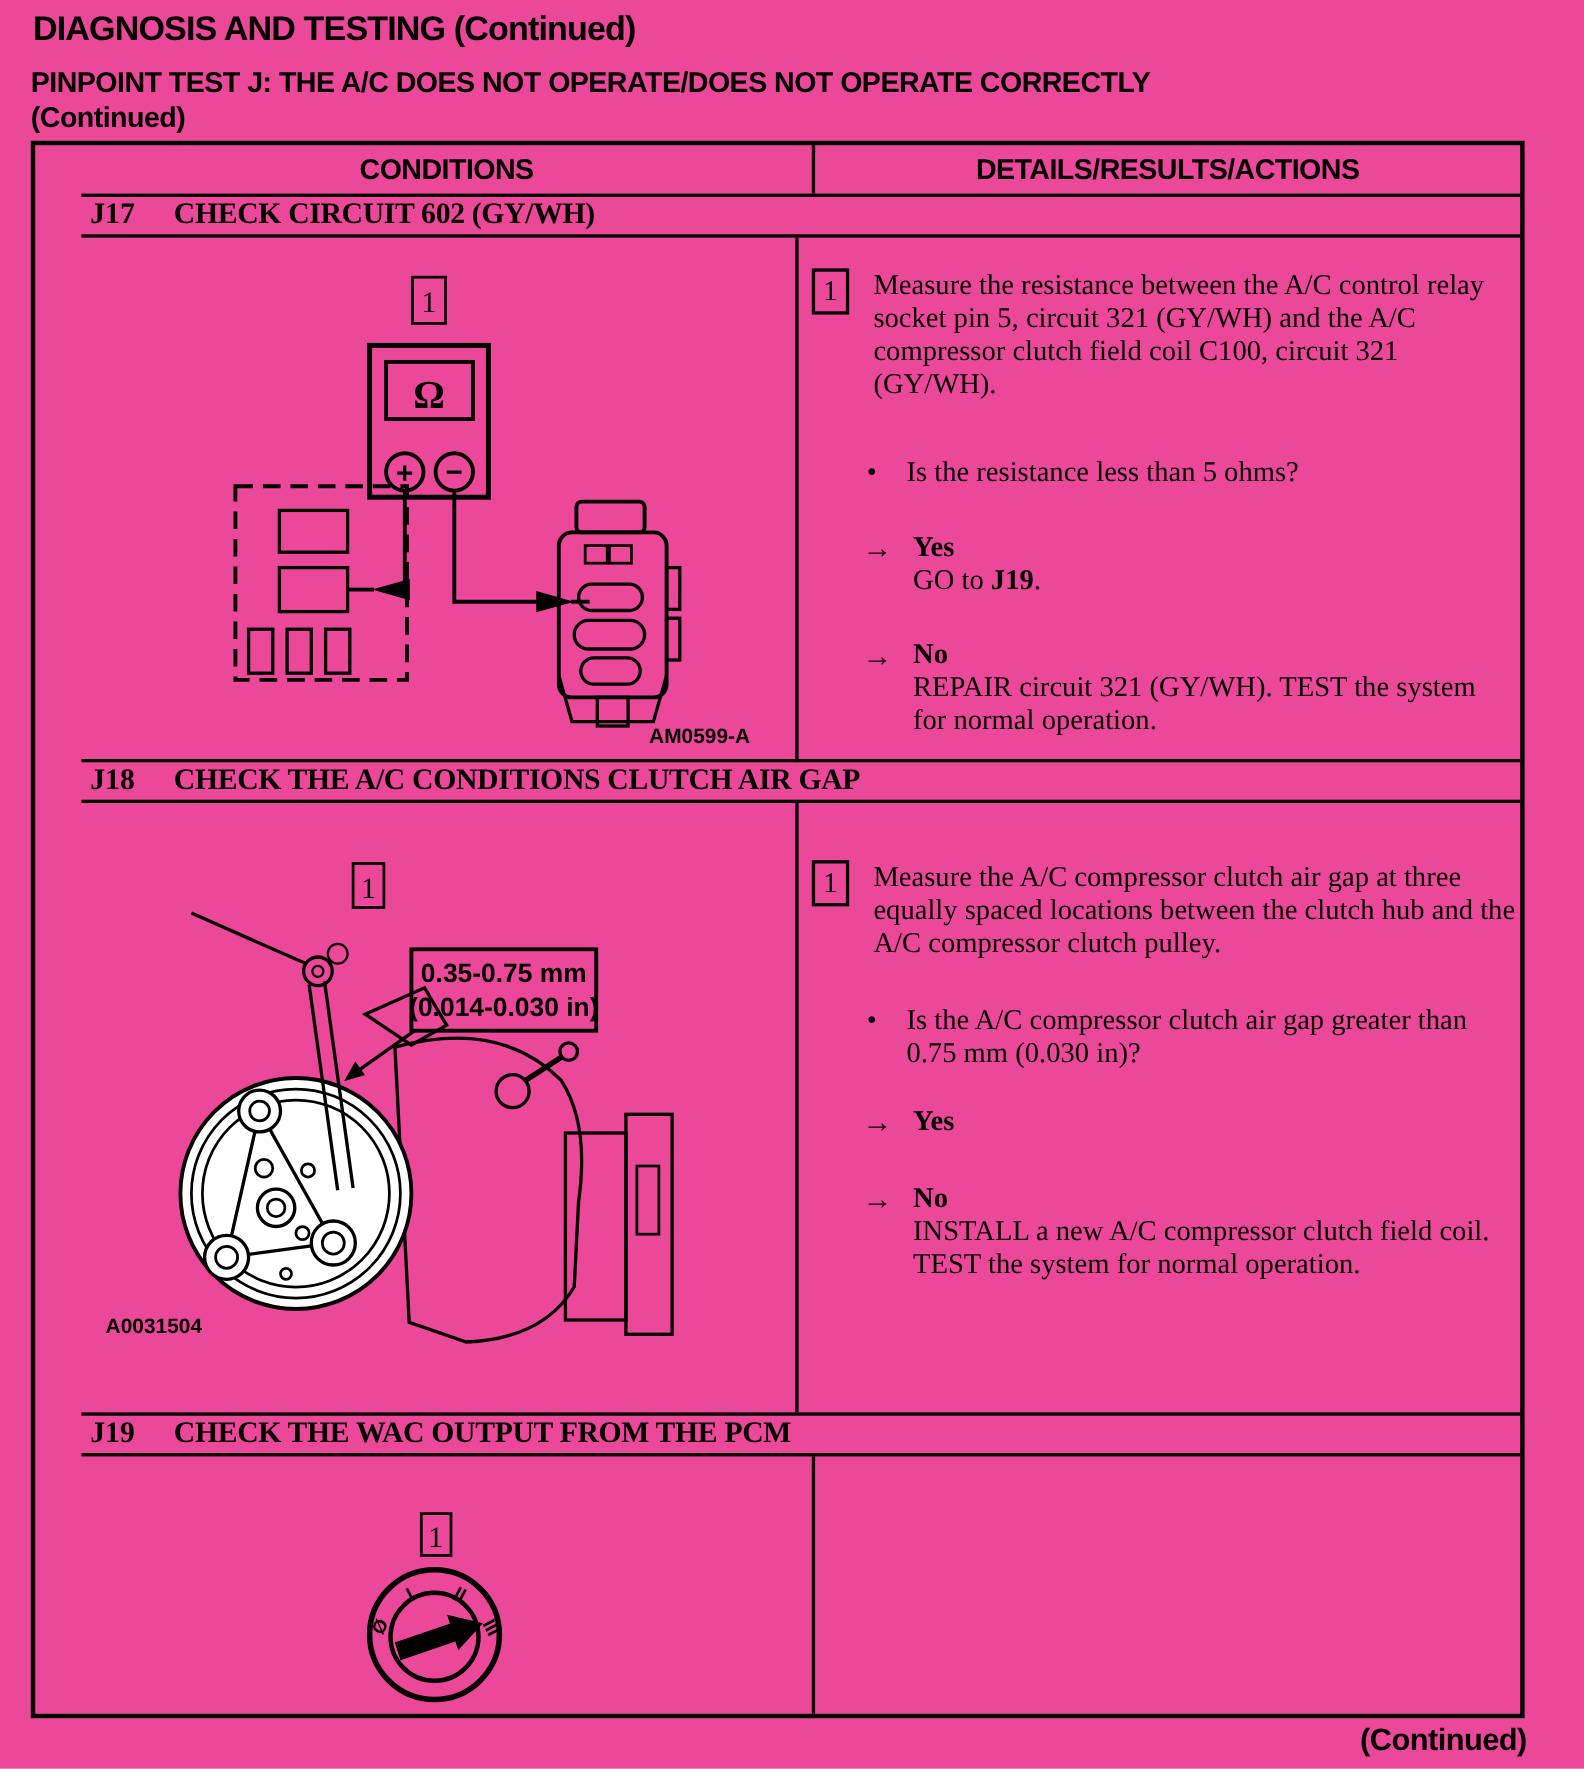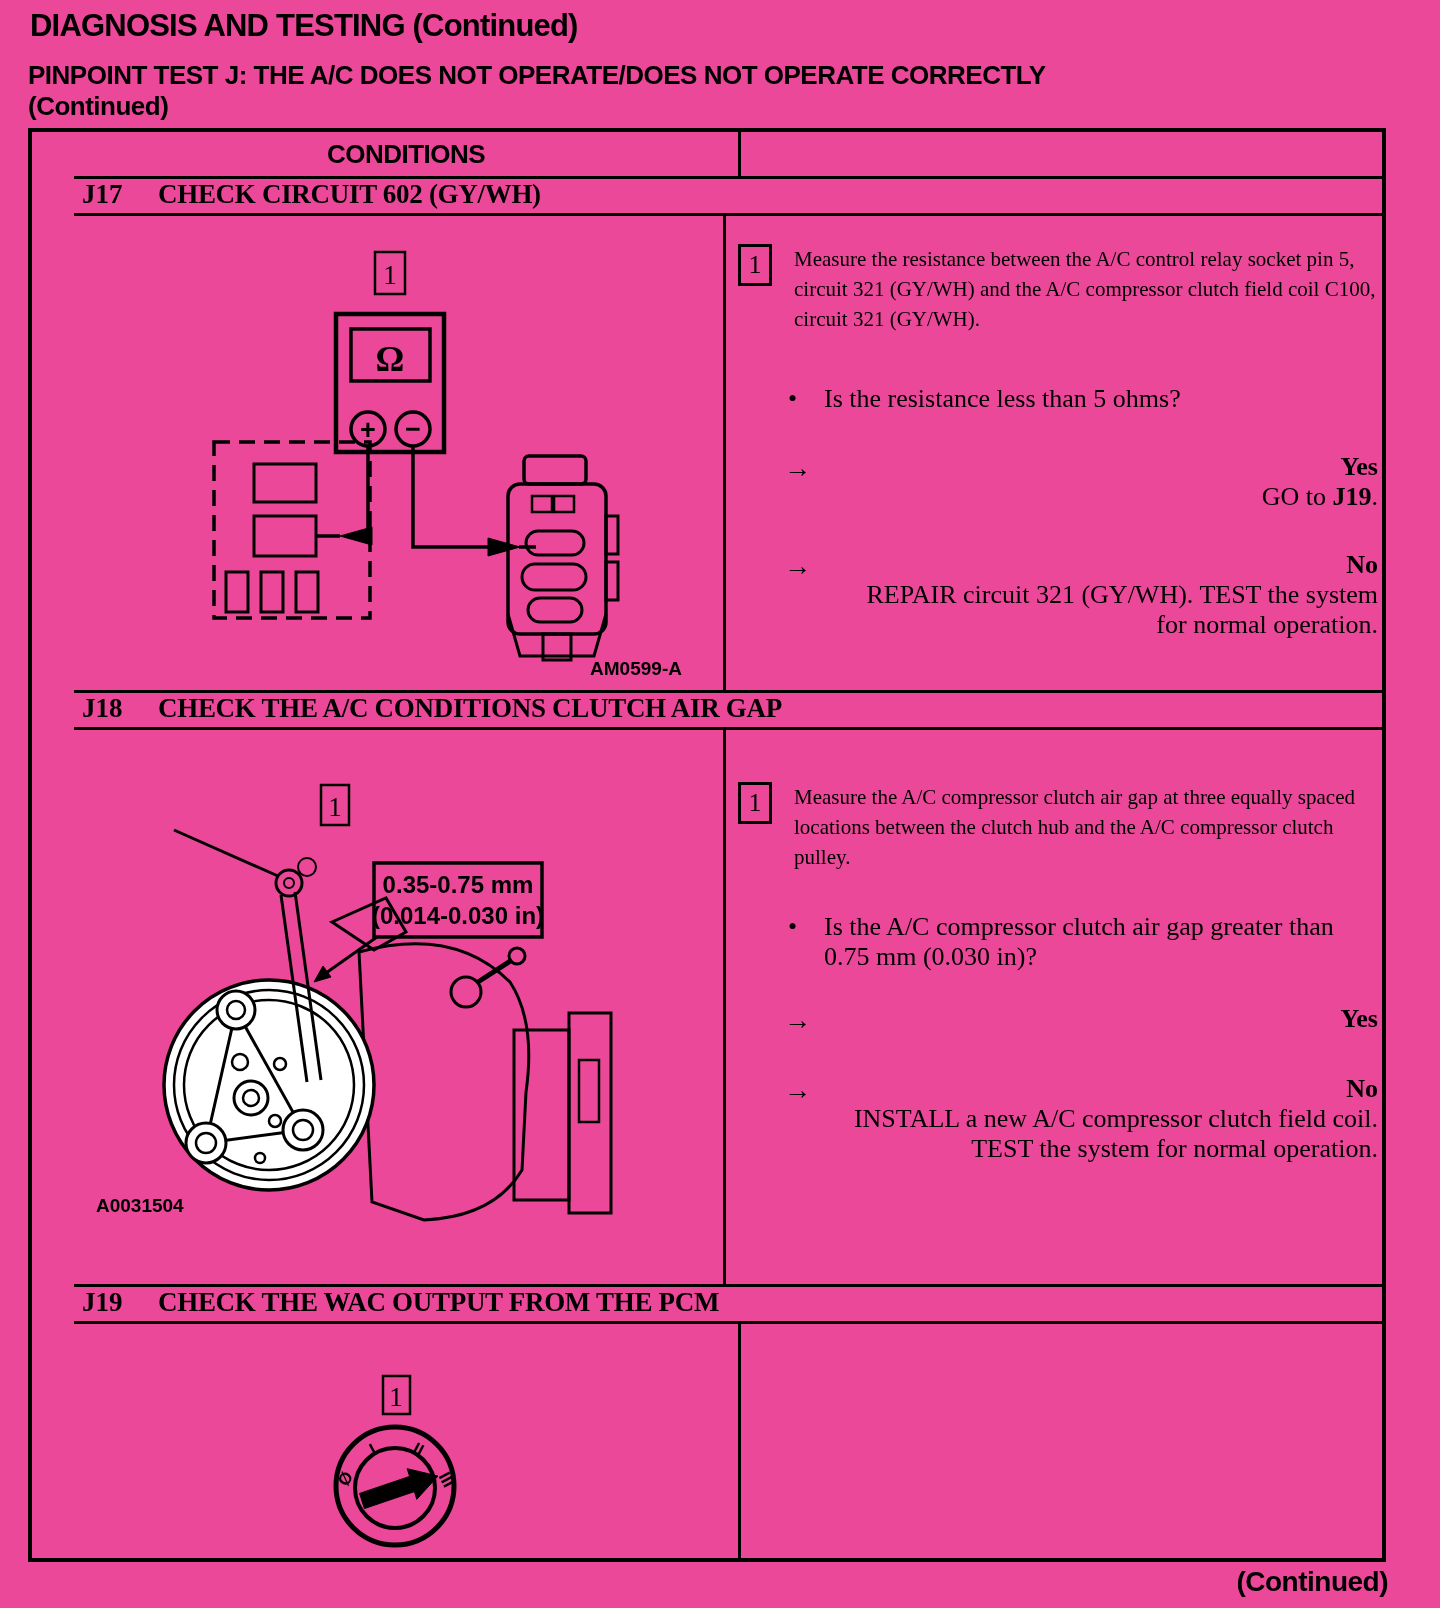--- a/index.html
+++ b/index.html
@@ -43,27 +43,27 @@
   .crow .left { width:667px; border-right:3px solid #000; position:relative; }
   .crow .right { flex:1; position:relative; }
   .h474 { height:474px; } .h554 { height:554px; } .h234 { height:234px; }
 
   .step { display:flex; margin-left:12px; }
   .step-box {
     width:34px; height:42px; border:3px solid #000; flex:0 0 auto;
     display:flex; align-items:center; justify-content:center;
     font-size:26px;
   }
-  .step-text { margin-left:22px; width:588px; font-size:21px; line-height:30px; }
+  .step-text { margin-left:22px; width:588px; font-size:26px; line-height:30px; }
   .question { display:flex; margin-left:62px; }
   .q-bullet { width:36px; font-size:26px; }
   .q-text { width:545px; font-size:26px; line-height:30px;font-family:Liberation Serif, serif; }
   .branch { display:flex; margin-left:58px; }
   .b-arrow { width:46px; font-size:27px; padding-top:1px; }
-  .b-body { width:548px; font-size:26px; line-height:30px;text-align:right; }
+  .b-body { width:548px; font-size:26px; line-height:30px; }
   .b-label { font-weight:bold; display:block; }
   .bold { font-weight:bold; }
 
   .mt28{margin-top:28px;} .mt32{margin-top:32px;} .mt38{margin-top:38px;}
   .mt40{margin-top:40px;} .mt50{margin-top:50px;} .mt52{margin-top:52px;}
 
   .fig { position:absolute; left:0; top:0; }
   .fig-label-sans { font-family:"Liberation Sans","DejaVu Sans",sans-serif; font-weight:bold; }
 
   .footer-cont {
@@ -81,20 +81,21 @@
 
   <div class="doc-subtitle">
     <span>PINPOINT TEST J:  THE A/C DOES NOT OPERATE/DOES NOT OPERATE CORRECTLY</span><br>
     <span>(Continued)</span>
   </div>
 
   <div class="pptable">
 
     <div class="thead">
       <div class="cell c1">CONDITIONS</div>
+      <div class="cell c2">DETAILS/RESULTS/ACTIONS</div>
     </div>
 
     <div class="band">
       <span class="band-id">J17</span>
       <span class="band-title">CHECK CIRCUIT 602 (GY/WH)</span>
     </div>
 
     <div class="crow h474">
       <div class="left">
         <svg class="fig" width="667" height="474" viewBox="0 0 667 474">

